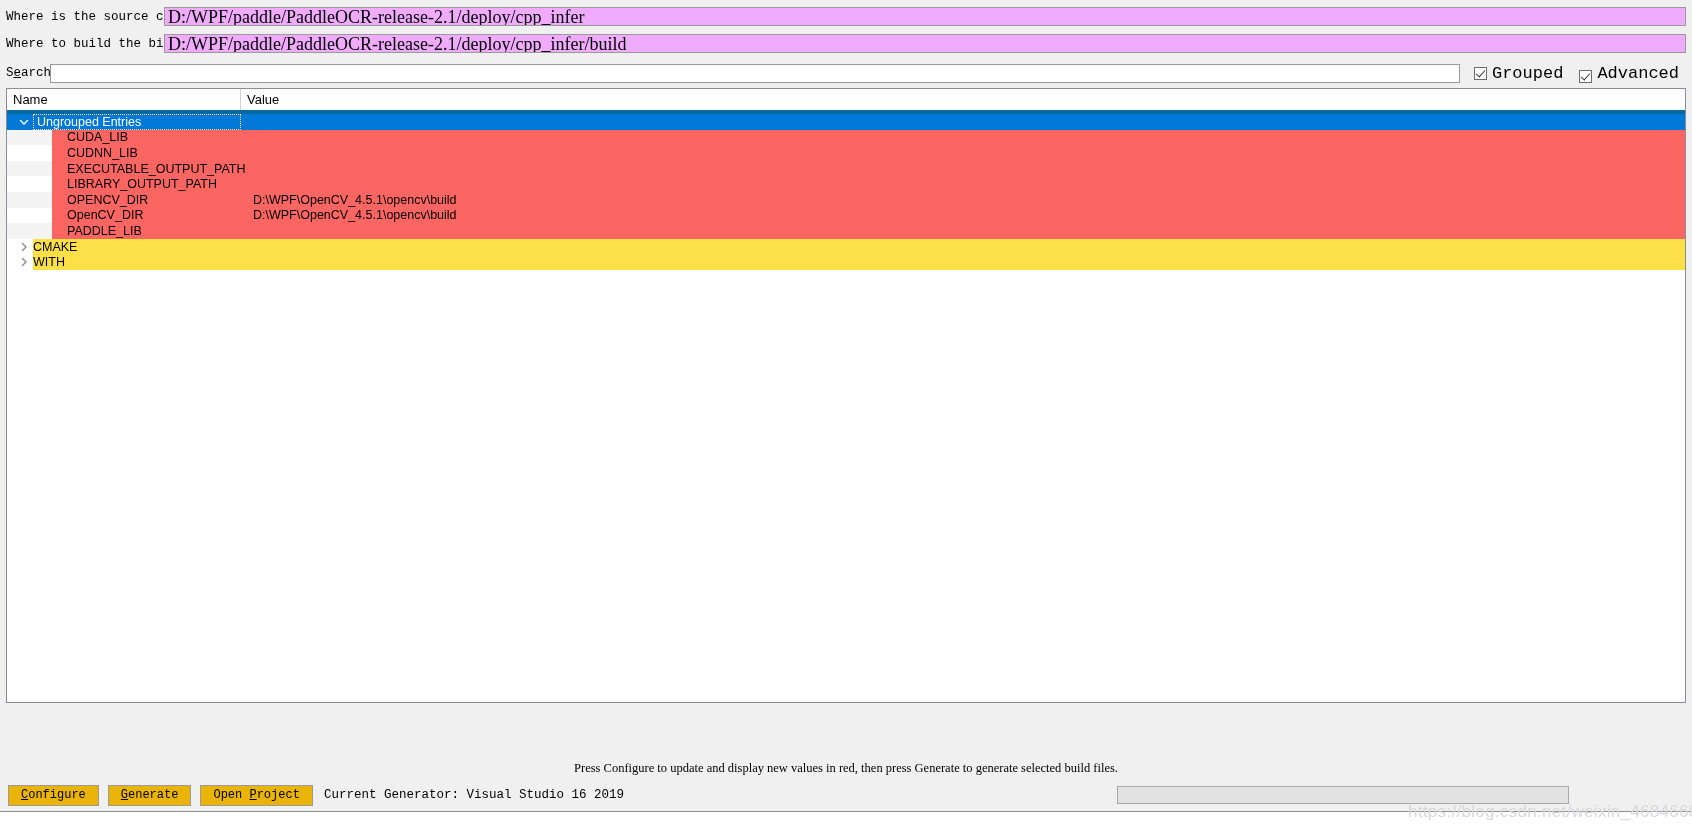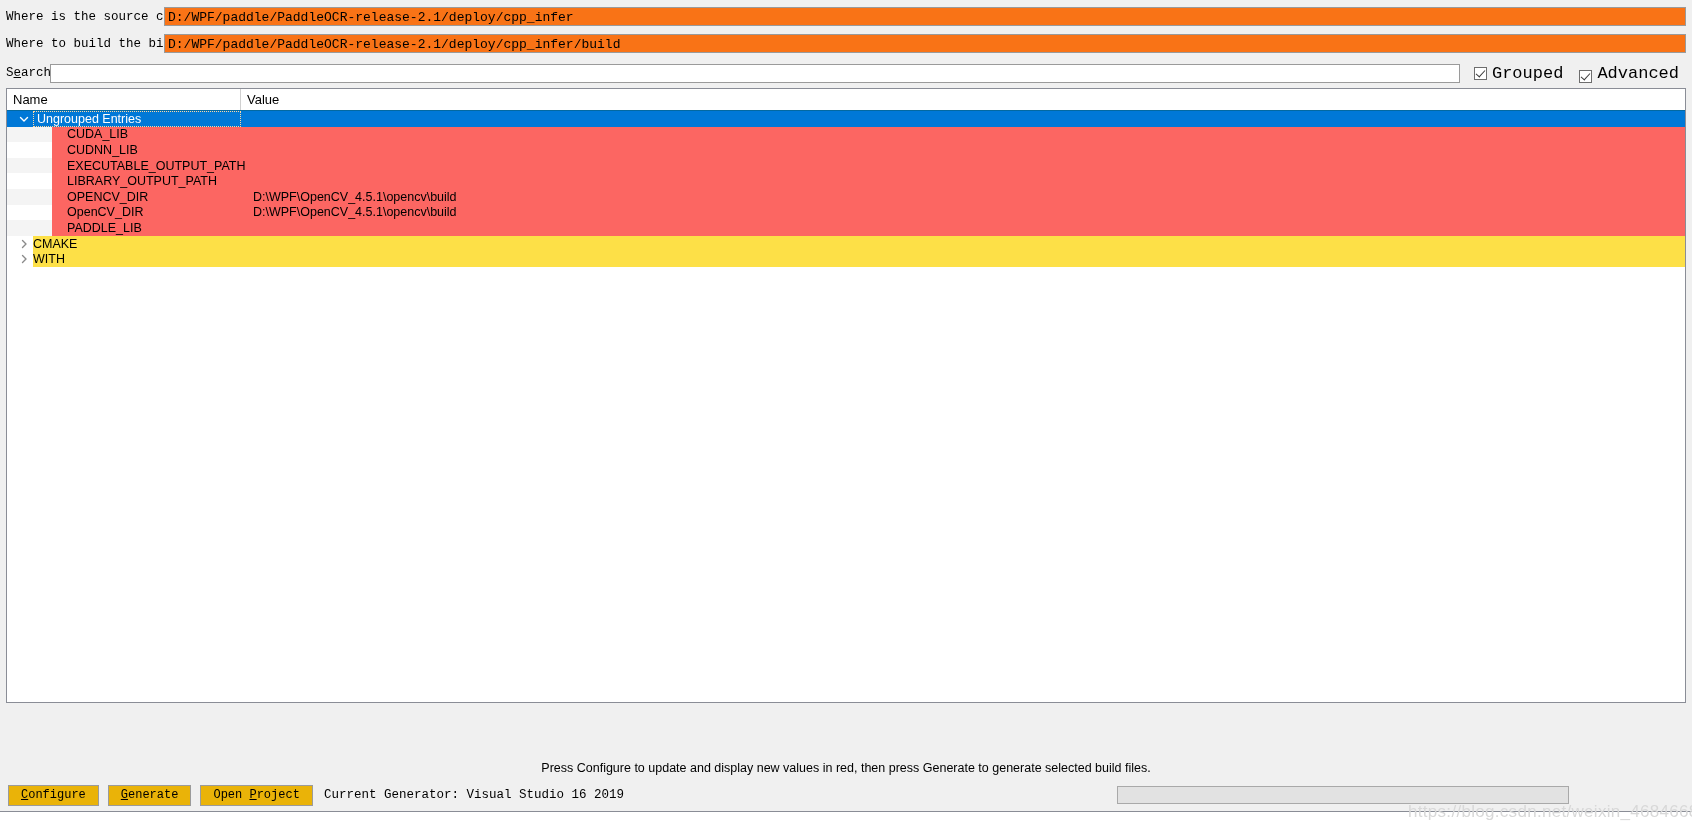--- a/index.html
+++ b/index.html
@@ -35,24 +35,24 @@
     letter-spacing: 0px;
     white-space: nowrap;
     width: 158px;
     flex: 0 0 158px;
     color: #000;
   }
   .path-input {
     flex: 1 1 auto;
     height: 19px;
     line-height: 19px;
-    background: #f97316;
+    background: #f0abfc;
     border: 1px solid #9a9a9a;
-    font-family: Liberation Mono, monospace;
-    font-size: 13px;
+    font-family: Liberation Serif, serif;
+    font-size: 18px;
     padding: 0 3px;
     color: #000;
     white-space: nowrap;
     overflow: hidden;
     box-sizing: border-box;
   }
 
   
   .search-row {
     display: flex;
@@ -115,21 +115,21 @@
     background: #ffffff;
     height: 615px;
     box-sizing: border-box;
     overflow: hidden;
     position: relative;
   }
   .tree-head {
     display: flex;
     height: 21px;
     background: #ffffff;
-    border-bottom: 1px solid #0369a1;
+    border-bottom: 4px solid #0369a1;
     font-size: 13px;
   }
   .th {
     display: flex;
     align-items: center;
     padding-left: 6px;
     box-sizing: border-box;
     border-right: 1px solid #d0d0d0;
     height: 100%;
     background: #ffffff;
@@ -219,21 +219,21 @@
   
   .status-line {
     position: absolute;
     left: 0;
     right: 0;
     top: 757px;
     height: 22px;
     display: flex;
     align-items: center;
     justify-content: center;
-    font-family: Liberation Sans, sans-serif;
+    font-family: Liberation Serif, serif;
     font-size: 12.5px;
     color: #000;
     background: #f0f0f0;
   }
 
   
   .btn-bar {
     position: absolute;
     left: 0;
     right: 0;

